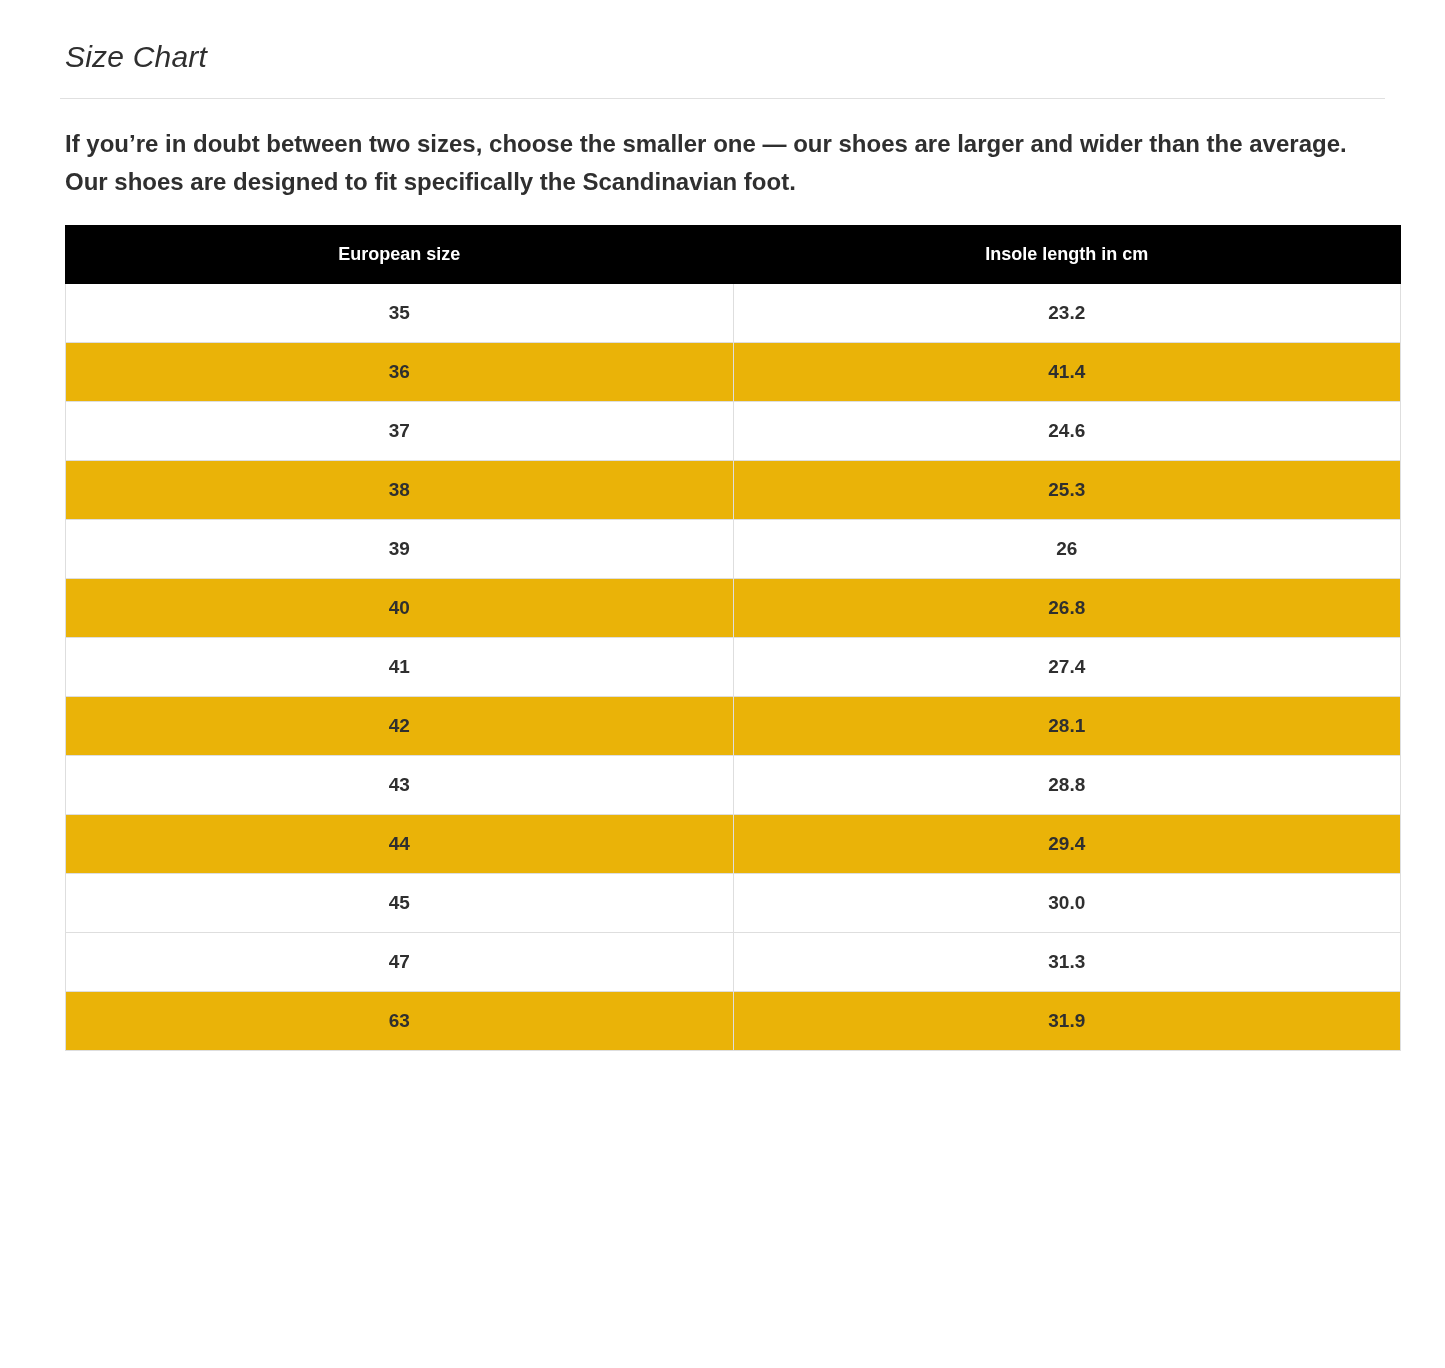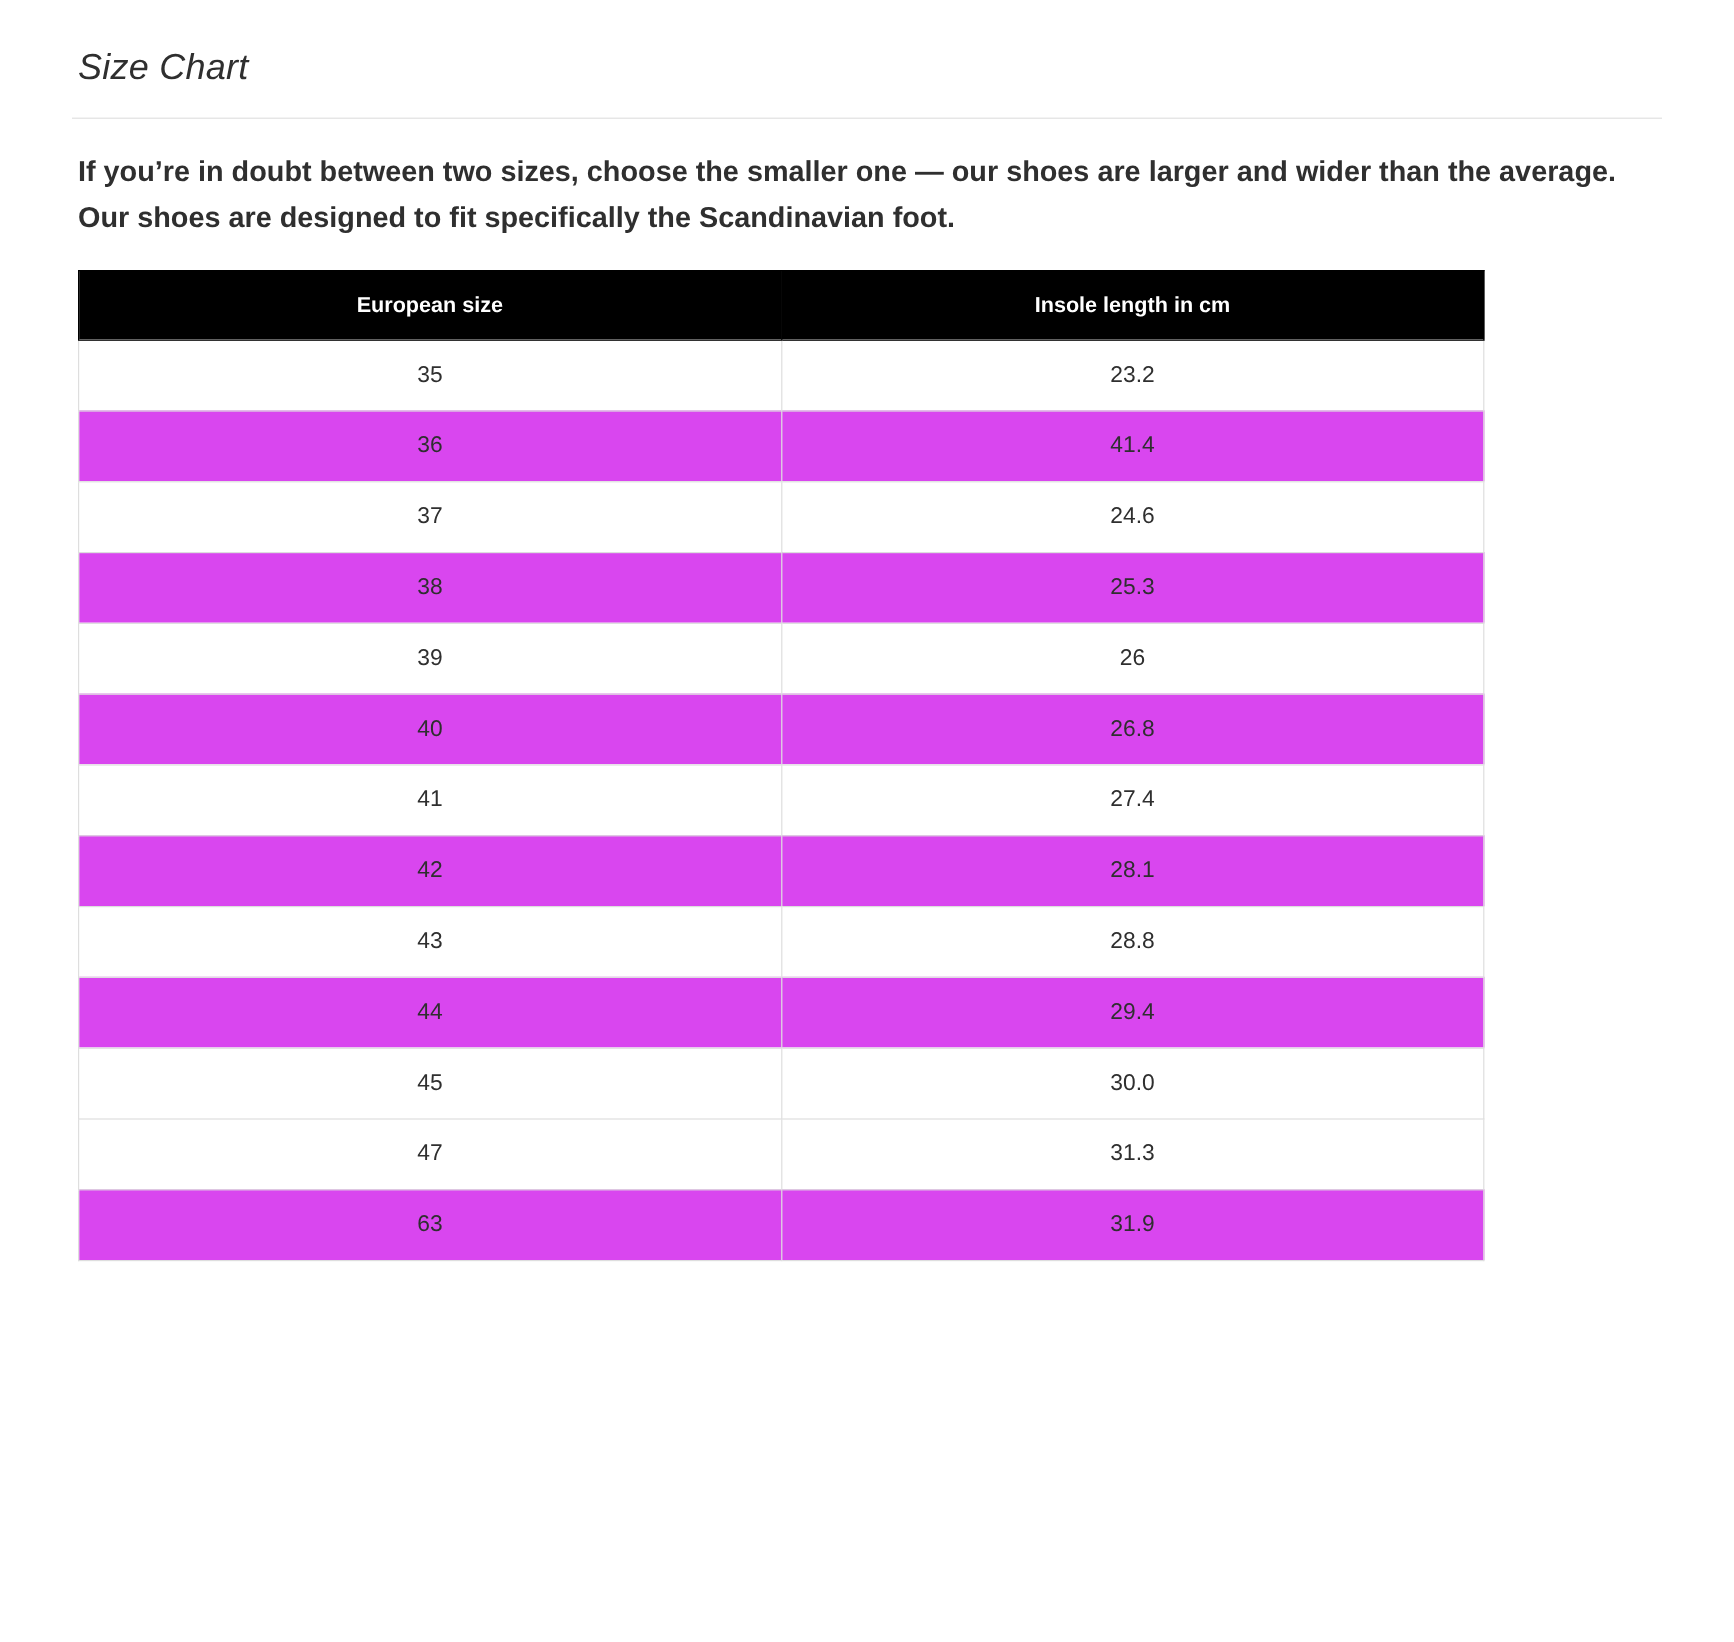--- a/index.html
+++ b/index.html
@@ -35,45 +35,45 @@
   .intro {
     font-size: 24px;
     line-height: 1.58;
     color: #2f2f2f;
     margin: 0 0 24px 5px;
     max-width: 1330px;
     font-weight: 700;
   }
   table.size-table {
     border-collapse: collapse;
-    width: 1172px;
+    width: 1336px;
     margin-left: 5px;
     table-layout: fixed;
     border-radius: 25px;
   }
   table.size-table th {
     background: #000000;
     color: #ffffff;
     font-size: 18px;
     font-weight: 700;
     padding: 18px 10px;
     text-align: center;
     border: 1px solid #000000;
   }
   table.size-table td {
     font-size: 19px;
-    font-weight: 400;
+    font-weight: 700;
     color: #2f2f2f;
     text-align: center;
     padding: 18px 10px;
     border: 1px solid #dedede;
     background: #ffffff;
   }
   table.size-table tr.alt td {
-    background: #d946ef;
+    background: #eab308;
   }
   table.size-table col.c1 { width: 50%; }
   table.size-table col.c2 { width: 50%; }
 </style>
 </head>
 <body>
 
 <div class="page">
 
   <h1 class="page-title">Size Chart</h1>

